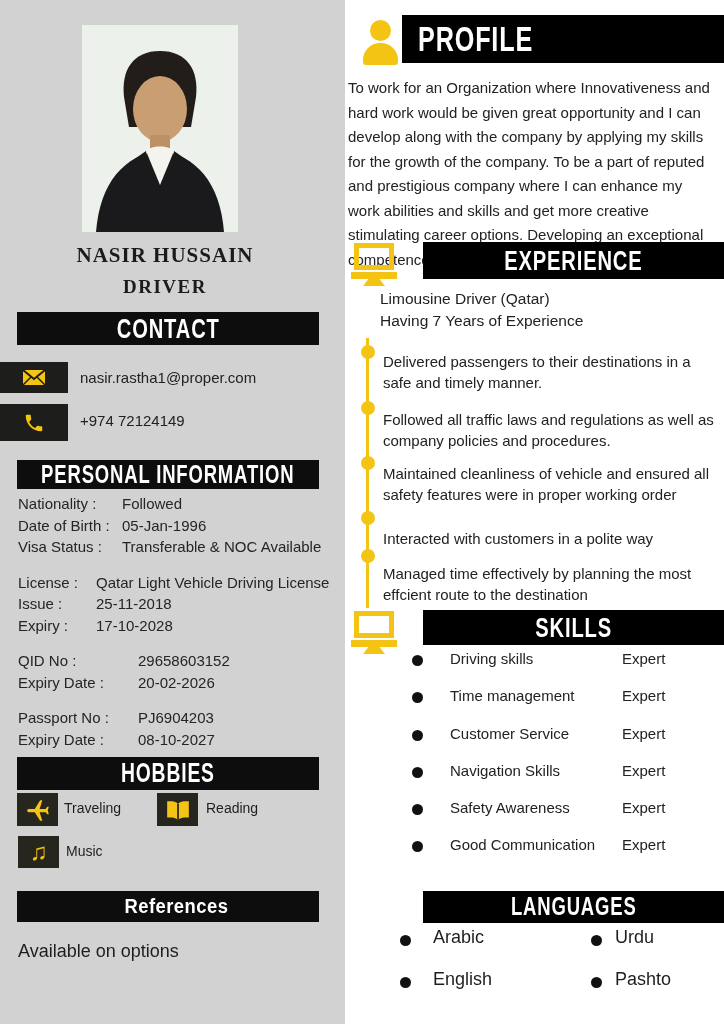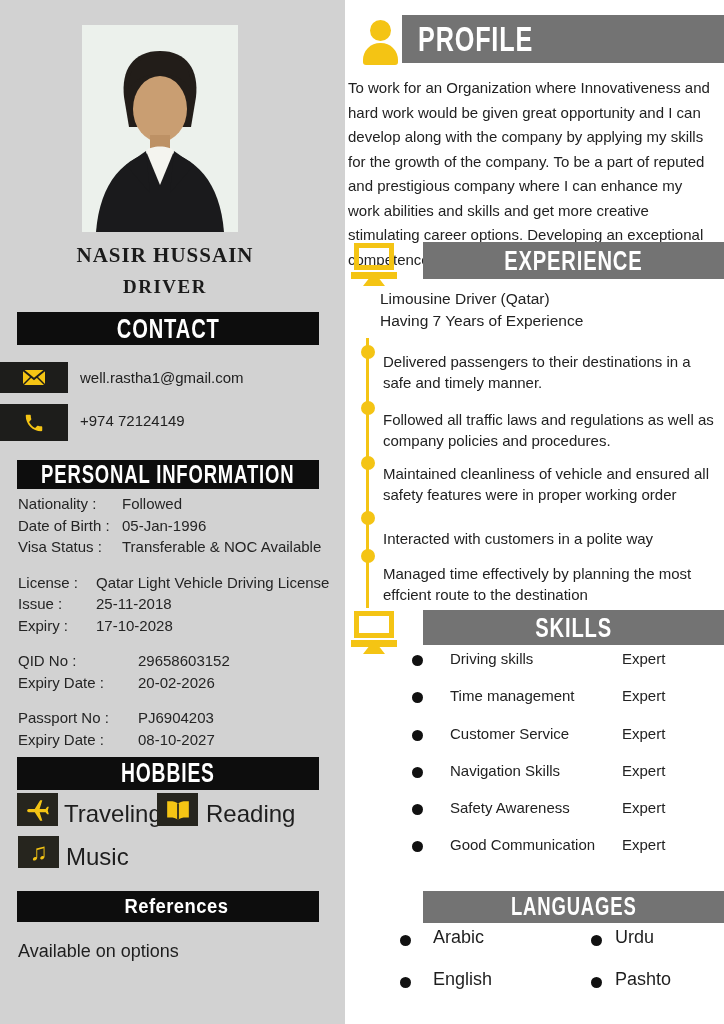--- a/index.html
+++ b/index.html
@@ -37,31 +37,31 @@
   .pi-row .pi-label { flex:0 0 auto; }
   .w1 .pi-label { width:104px; }
   .w2 .pi-label { width:78px; }
   .w3 .pi-label { width:120px; }
   .gap { margin-top:14px; }
 
   .hobby-sq { position:absolute; width:41px; height:33px; background:#26251e; display:flex; align-items:center; justify-content:center; }
   .hs-travel { left:17px; top:793px; }
   .hs-read   { left:157px; top:793px; }
   .hs-music  { left:18px; top:836px; height:32px; }
-  .hobby-label { position:absolute; font-size:24px; color:#1e1e1e; }
+  .hobby-label { position:absolute; font-size:14px; color:#1e1e1e; }
   .hl-travel { left:64px; top:800px; }
   .hl-read   { left:206px; top:800px; }
   .hl-music  { left:66px; top:843px; }
   .music-glyph { color:#f4c414; font-size:24px; line-height:1; }
 
   .refs-note { position:absolute; left:18px; top:941px; font-size:18px; color:#1e1e1e; }
 
   
   .right-col { position:absolute; left:345px; top:0; width:379px; height:1024px; background:#ffffff; }
-  .rbar { position:absolute; background:#737373; color:#ffffff; display:flex; align-items:center; }
+  .rbar { position:absolute; background:#000000; color:#ffffff; display:flex; align-items:center; }
   .bar-profile    { left:402px; top:15px;  width:322px; height:48px; font-size:30px; padding-left:16px; }
   .bar-experience { left:423px; top:242px; width:301px; height:37px; font-size:24px; justify-content:center; }
   .bar-skills     { left:423px; top:610px; width:301px; height:35px; font-size:24px; justify-content:center; }
   .bar-languages  { left:423px; top:891px; width:301px; height:32px; font-size:22px; justify-content:center; }
 
   .person-icon { position:absolute; left:363px; top:20px; width:35px; height:46px; }
   .person-head { width:21px; height:21px; border-radius:50%; background:#f4c414; margin-left:7px; }
   .person-body { width:35px; height:22px; background:#f4c414; border-radius:17px 17px 3px 3px; margin-top:2px; }
 
   .monitor { position:absolute; width:46px; height:43px; }
@@ -123,21 +123,21 @@
       <span class="cond">CONTACT</span>
     </div>
 
     <div class="icon-sq sq-mail">
       <svg width="24" height="17" viewBox="0 0 24 17">
         <rect x="1" y="1" width="22" height="15" fill="#f4c414"></rect>
         <path d="M1 1l11 9L23 1" stroke="#1d1d1b" stroke-width="2" fill="none"></path>
         <path d="M1 16l8-8M23 16l-8-8" stroke="#1d1d1b" stroke-width="1.5" fill="none"></path>
       </svg>
     </div>
-    <div class="contact-text txt-mail">well.rastha1@gmail.com</div>
+    <div class="contact-text txt-mail">nasir.rastha1@proper.com</div>
 
     <div class="icon-sq sq-phone">
       <svg width="22" height="22" viewBox="0 0 24 24">
         <path d="M6.62 10.79c1.44 2.83 3.76 5.14 6.59 6.59l2.2-2.21c.27-.27.67-.36 1.02-.24 1.12.37 2.33.57 3.57.57.55 0 1 .45 1 1V20c0 .55-.45 1-1 1-9.39 0-17-7.61-17-17 0-.55.45-1 1-1h3.5c.55 0 1 .45 1 1 0 1.25.2 2.45.57 3.57.11.35.03.74-.25 1.02l-2.2 2.2z" fill="#f4c414"></path>
       </svg>
     </div>
     <div class="contact-text txt-phone">+974 72124149</div>
 
     <div class="lbar bar-personal">
       <span class="cond">PERSONAL INFORMATION</span>

